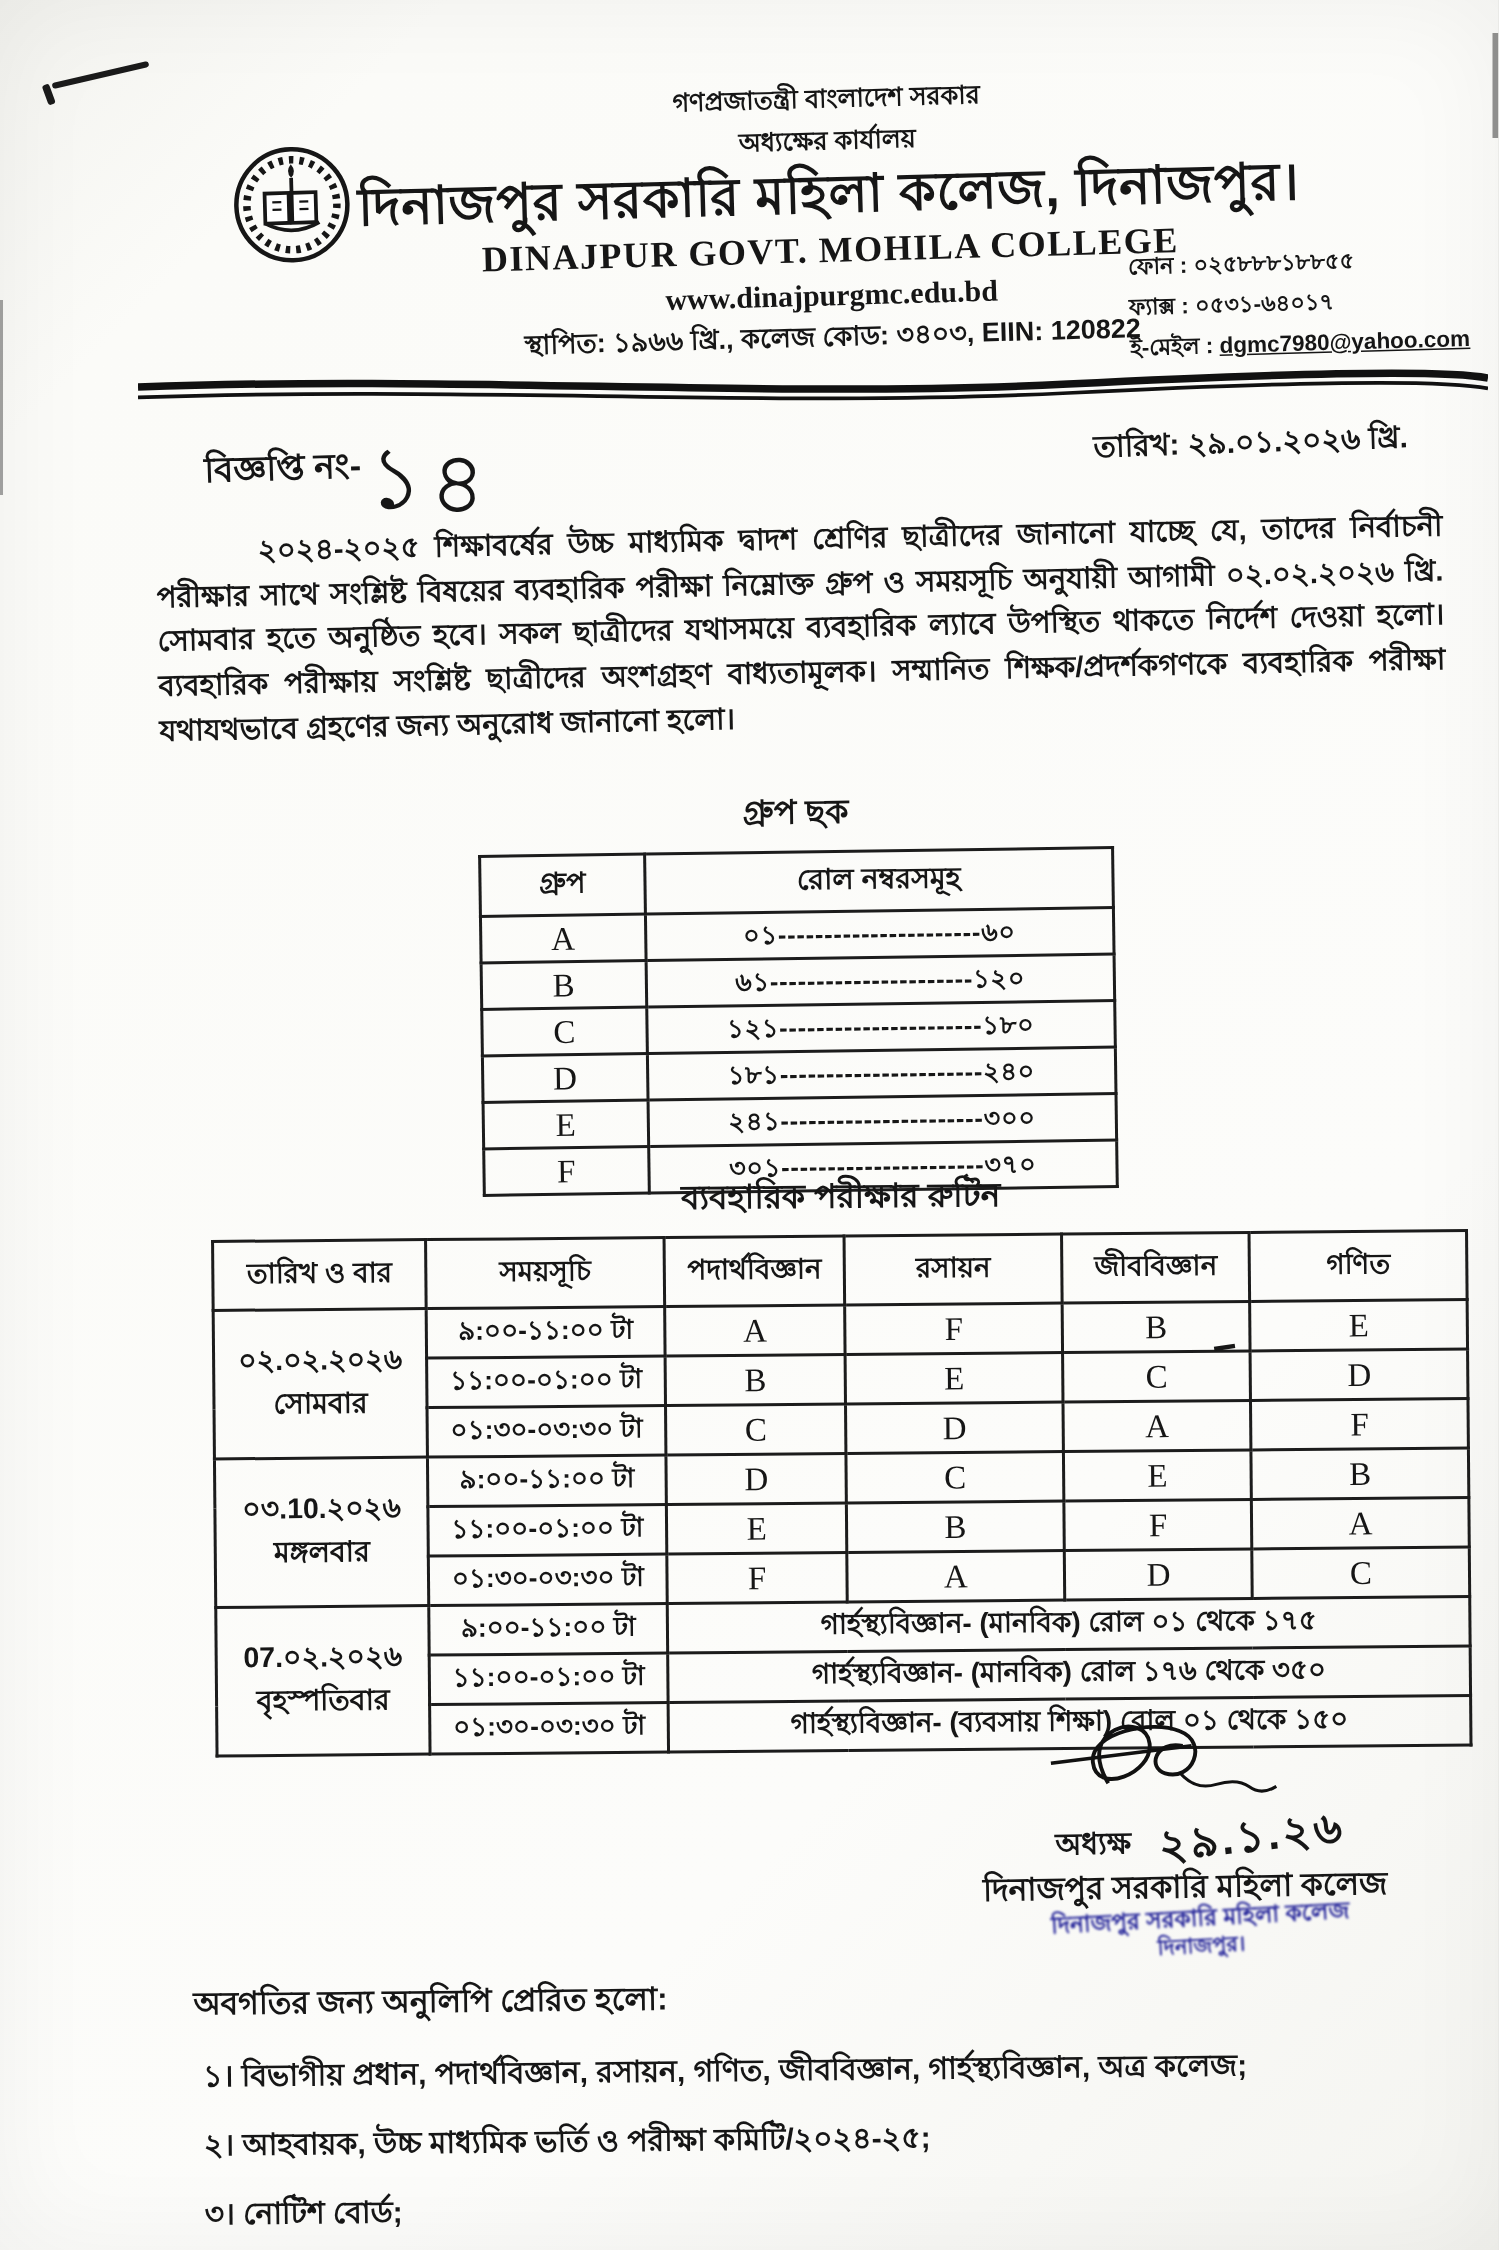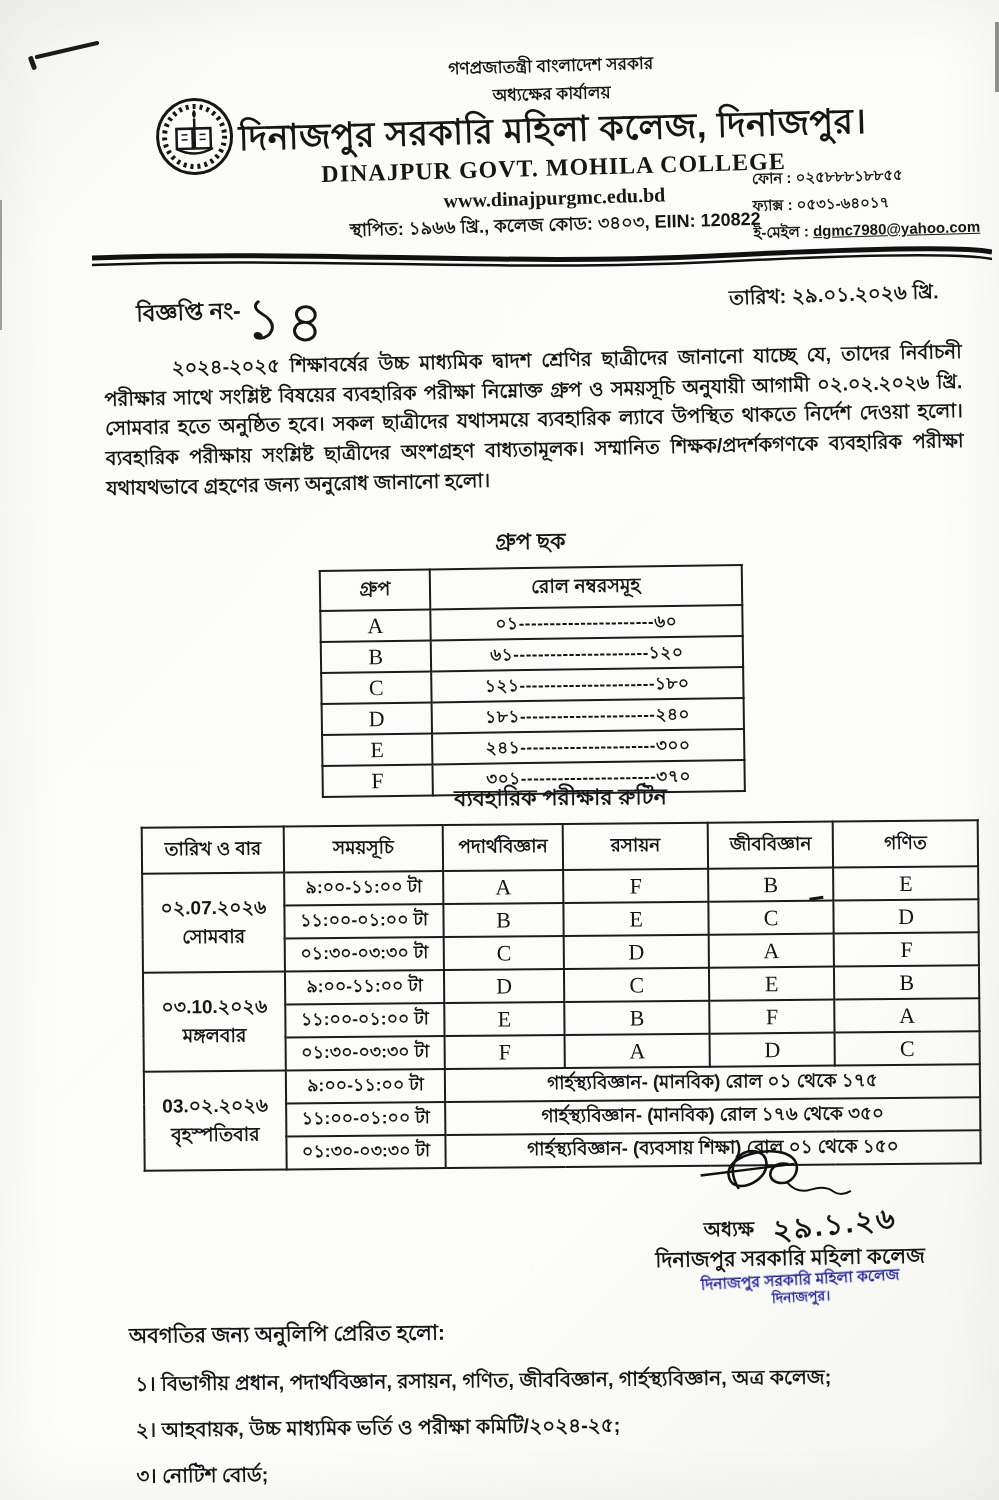--- a/index.html
+++ b/index.html
@@ -202,21 +202,21 @@
           <tr>
         <th>তারিখ ও বার</th>
         <th>সময়সূচি</th>
         <th>পদার্থবিজ্ঞান</th>
         <th>রসায়ন</th>
         <th>জীববিজ্ঞান</th>
         <th>গণিত</th>
       </tr>
       <tr>
         <td class="r-date" rowspan="3">
-          <div>০২.07.২০২৬</div>
+          <div>০২.০২.২০২৬</div>
           <div>সোমবার</div>
         </td>
         <td class="r-time">৯:০০-১১:০০ টা</td>
         <td class="r-letter">A</td>
         <td class="r-letter">F</td>
         <td class="r-letter">B</td>
         <td class="r-letter">E</td>
       </tr>
       <tr>
         <td class="r-time">১১:০০-০১:০০ টা</td>
@@ -252,21 +252,21 @@
       </tr>
       <tr>
         <td class="r-time">০১:৩০-০৩:৩০ টা</td>
         <td class="r-letter">F</td>
         <td class="r-letter">A</td>
         <td class="r-letter">D</td>
         <td class="r-letter">C</td>
       </tr>
       <tr>
         <td class="r-date" rowspan="3">
-          <div>03.০২.২০২৬</div>
+          <div>07.০২.২০২৬</div>
           <div>বৃহস্পতিবার</div>
         </td>
         <td class="r-time">৯:০০-১১:০০ টা</td>
         <td class="r-merged" colspan="4">গার্হস্থ্যবিজ্ঞান- (মানবিক) রোল ০১ থেকে ১৭৫</td>
       </tr>
       <tr>
         <td class="r-time">১১:০০-০১:০০ টা</td>
         <td class="r-merged" colspan="4">গার্হস্থ্যবিজ্ঞান- (মানবিক) রোল ১৭৬ থেকে ৩৫০</td>
       </tr>
       <tr>

